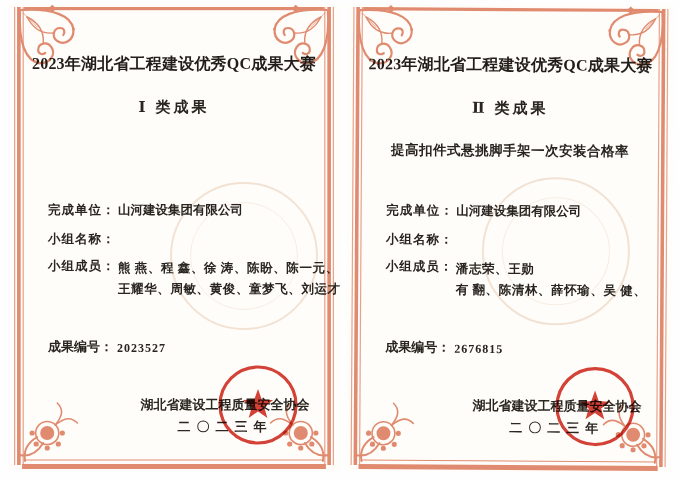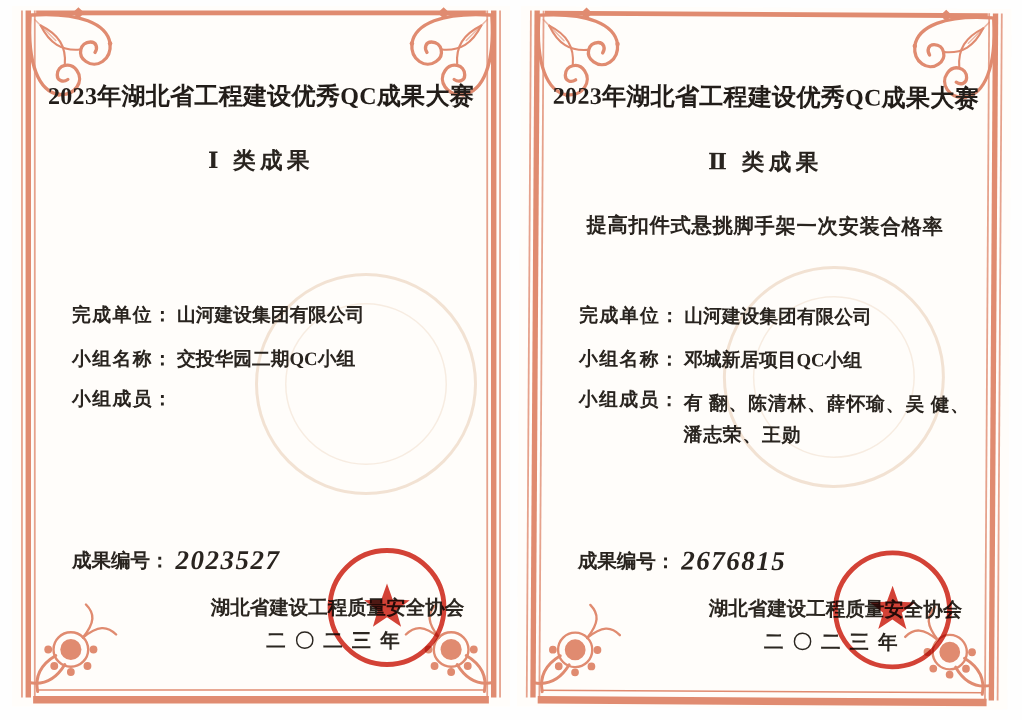--- a/index.html
+++ b/index.html
@@ -21,22 +21,22 @@
          font-size:15px;font-weight:bold;letter-spacing:3px;color:#29241f;}
   .project{position:absolute;top:137px;left:0;right:0;text-align:center;
          font-size:13.5px;font-weight:bold;letter-spacing:0.5px;color:#29241f;}
   .info{position:absolute;top:198px;left:40px;right:14px;font-size:12.5px;font-weight:bold;}
   .row{display:flex;align-items:flex-start;}
   .row.unit{margin-bottom:12px;}
   .row.group{margin-bottom:10px;}
   .row .label{flex:0 0 70px;letter-spacing:1px;font-family:Liberation Mono, monospace;}
   .member-lines{flex:1;}
   .member-line{line-height:1.65;letter-spacing:0.6px;white-space:nowrap;}
-  .number-row{position:absolute;top:334px;left:40px;font-size:13px;font-weight:bold;display:flex;align-items:center;margin-top:25px;}
-  .number-row .num{font-size:18px;letter-spacing:1px;margin-left:4px;font-style:italic;}
+  .number-row{position:absolute;top:334px;left:40px;font-size:13px;font-weight:bold;display:flex;align-items:flex-end;}
+  .number-row .num{font-size:12px;letter-spacing:1px;margin-left:4px;}
   .footer{position:absolute;top:392px;right:16px;width:198px;text-align:center;
           font-size:13px;font-weight:bold;color:#2b2620;}
   .footer .year{margin-top:4px;letter-spacing:6px;}
   .seal{position:absolute;left:208px;top:359px;width:84px;height:84px;opacity:0.92;
         mix-blend-mode:multiply;}
   .watermark{position:absolute;border-radius:50%;pointer-events:none;
         border:2.5px solid rgba(205,150,100,0.26);}
   .watermark::after{content:"";position:absolute;inset:18px;border-radius:50%;
         border:1.5px solid rgba(205,150,100,0.16);}
   #cert-left .watermark{left:162px;top:178px;width:144px;height:144px;}
@@ -117,24 +117,27 @@
   <div class="content">
     <div class="title">2023年湖北省工程建设优秀QC成果大赛</div>
     <div class="grade">Ⅰ 类成果</div>
     <div class="info">
       <div class="row unit">
         <span class="label">完成单位：</span>
         <span>山河建设集团有限公司</span>
       </div>
       <div class="row group">
         <span class="label">小组名称：</span>
-        <span>交投华园二期QC小组</span>
       </div>
       <div class="row members">
         <span class="label">小组成员：</span>
+        <span class="member-lines">
+          <div class="member-line">熊 燕、程 鑫、徐 涛、陈盼、陈一元、</div>
+          <div class="member-line">王耀华、周敏、黄俊、童梦飞、刘运才</div>
+        </span>
       </div>
     </div>
     <div class="number-row">
       <span>成果编号：</span>
       <span class="num">2023527</span>
     </div>
     <div class="footer">
       <div>湖北省建设工程质量安全协会</div>
       <div class="year">二〇二三年</div>
     </div>
@@ -222,27 +225,26 @@
     <div class="title">2023年湖北省工程建设优秀QC成果大赛</div>
     <div class="grade">Ⅱ 类成果</div>
     <div class="project">提高扣件式悬挑脚手架一次安装合格率</div>
     <div class="info">
       <div class="row unit">
         <span class="label">完成单位：</span>
         <span>山河建设集团有限公司</span>
       </div>
       <div class="row group">
         <span class="label">小组名称：</span>
-        <span>邓城新居项目QC小组</span>
       </div>
       <div class="row members">
         <span class="label">小组成员：</span>
         <span class="member-lines">
+          <div class="member-line">潘志荣、王勋</div>
           <div class="member-line">有 翻、陈清林、薛怀瑜、吴 健、</div>
-          <div class="member-line">潘志荣、王勋</div>
         </span>
       </div>
     </div>
     <div class="number-row">
       <span>成果编号：</span>
       <span class="num">2676815</span>
     </div>
     <div class="footer">
       <div>湖北省建设工程质量安全协会</div>
       <div class="year">二〇二三年</div>

